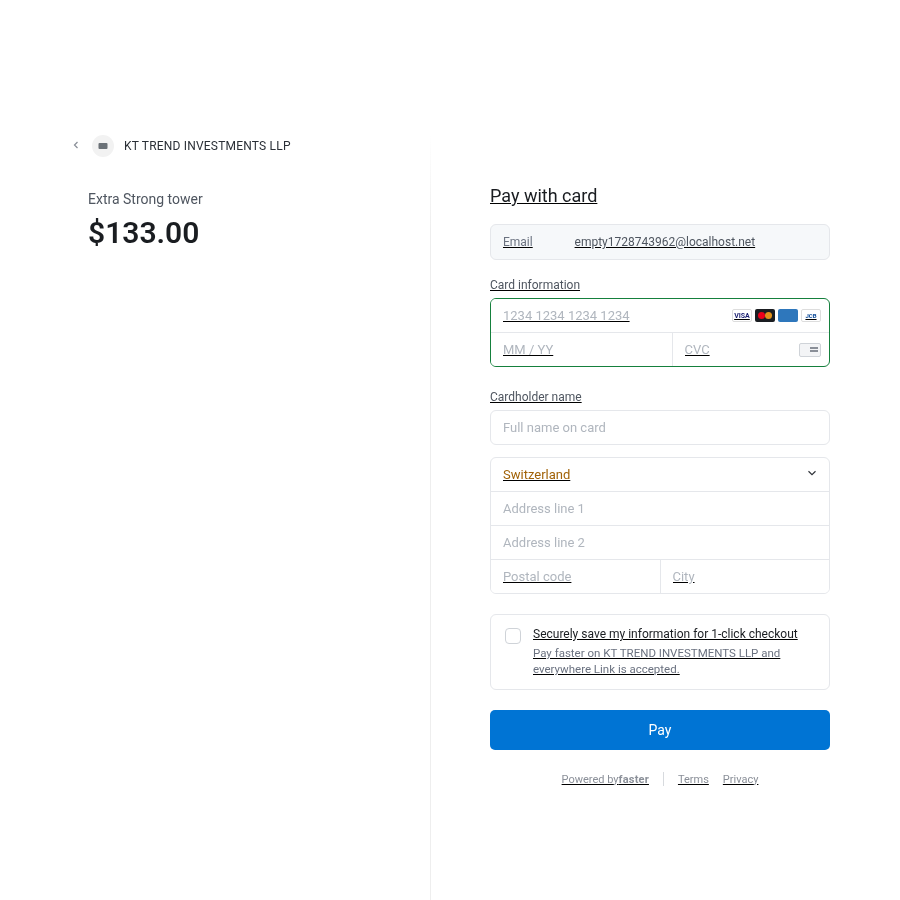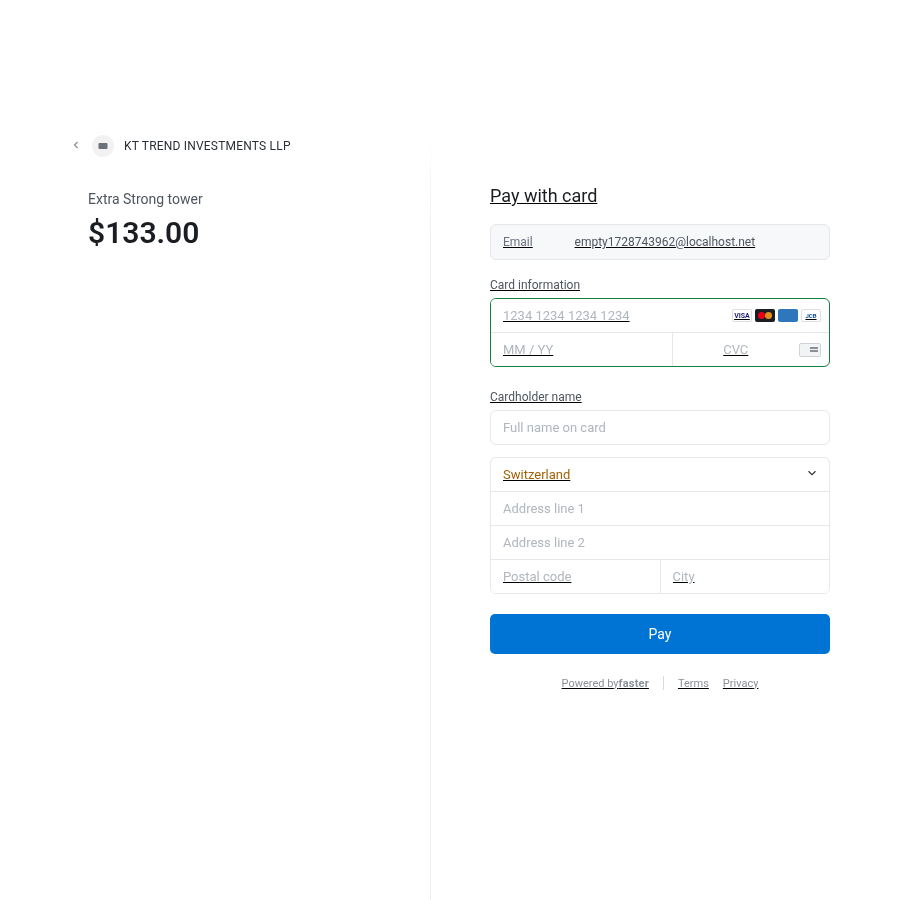--- a/index.html
+++ b/index.html
@@ -95,21 +95,21 @@
   .brand.mc { background:#1a1d21; position:relative; }
   .brand.mc::before, .brand.mc::after { content:""; position:absolute; width:7px; height:7px; border-radius:50%; top:3px; }
   .brand.mc::before { background:#eb001b; left:3px; }
   .brand.mc::after { background:#f79e1b; right:3px; opacity:.9; }
   .brand.amex { background:#2e77bc; }
   .brand.jcb { background:#fff; border:1px solid #ddd; color:#0e4c9a; }
   .card-box .row2 { display: flex; }
   .card-box .row2 input { border: none; }
   .card-box .row2 .exp { flex: 1; border-right: 1px solid #e5e7eb; }
   .card-box .row2 .cvc-wrap { flex: 1; display:flex; align-items:center; }
-  .card-box .row2 .cvc-wrap input { flex:1;text-align:center; }
+  .card-box .row2 .cvc-wrap input { flex:1; }
   .cvc-icon { width: 22px; height: 14px; margin-right: 8px; border:1px solid #cfd3d8; border-radius:2px; position:relative; background:#f3f4f6; }
   .cvc-icon::after { content:""; position:absolute; right:2px; top:3px; width:8px; height:2px; background:#8a8f98; box-shadow: 0 3px 0 #8a8f98; }
 
   .single-box { border-radius: 6px; margin-bottom: 12px; }
 
   .billing-box { border: 1px solid #e5e7eb; border-radius: 6px; overflow: hidden; margin-bottom: 20px; }
   .billing-box .select-row { display:flex; align-items:center; border-bottom:1px solid #e5e7eb; }
   .billing-box .select-row select { border:none; flex:1; appearance:none; background:transparent; padding:9px 12px; font-size:13px; color:#a16207; }
   .chev { padding-right:10px; color:#4f5660; pointer-events:none; }
   .billing-box input { border:none; border-bottom:1px solid #e5e7eb; }
@@ -211,20 +211,27 @@
           </span>
         </div>
         <input class="input" placeholder="Address line 1" style="">
         <input class="input" placeholder="Address line 2" style="">
         <div class="row2">
           <input class="input postal" placeholder="Postal code" style="">
           <input class="input city" placeholder="City" style="">
         </div>
       </div>
 
+      <div class="save-box">
+        <div class="checkbox"></div>
+        <div class="save-text">
+          <div class="t1">Securely save my information for 1-click checkout</div>
+          <div class="t2">Pay faster on KT TREND INVESTMENTS LLP and everywhere Link is accepted.</div>
+        </div>
+      </div>
 
       <button class="pay-btn">Pay</button>
 
       <div class="footer">
         <span class="powered">
           <span>Powered by</span>
           <span class="stripe">faster</span>
         </span>
         <span class="divider"></span>
         <a href="#">Terms</a>

